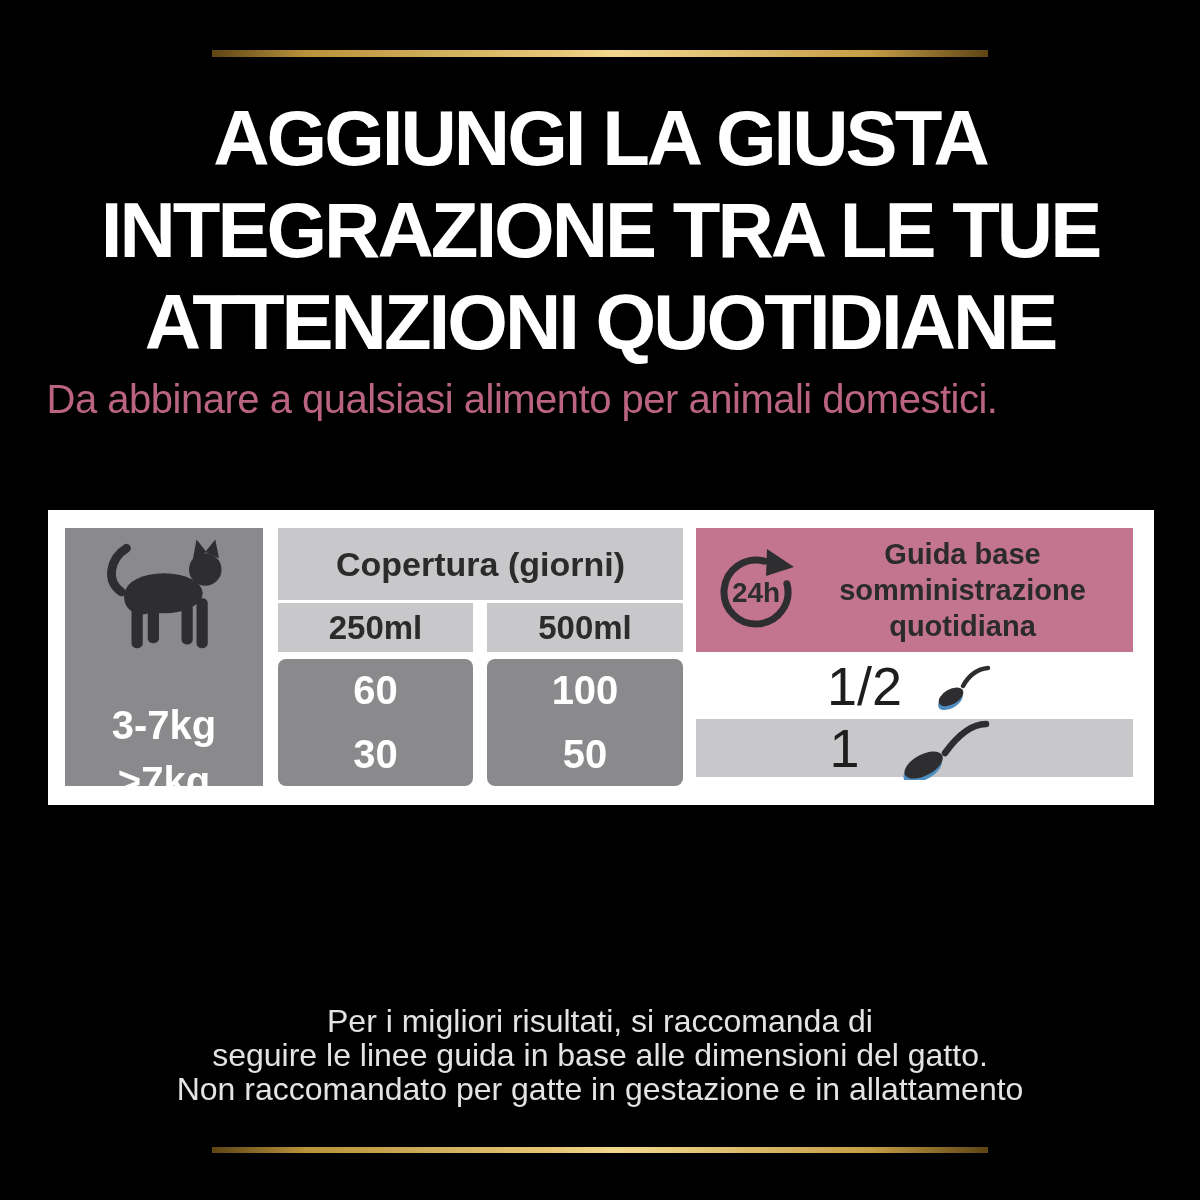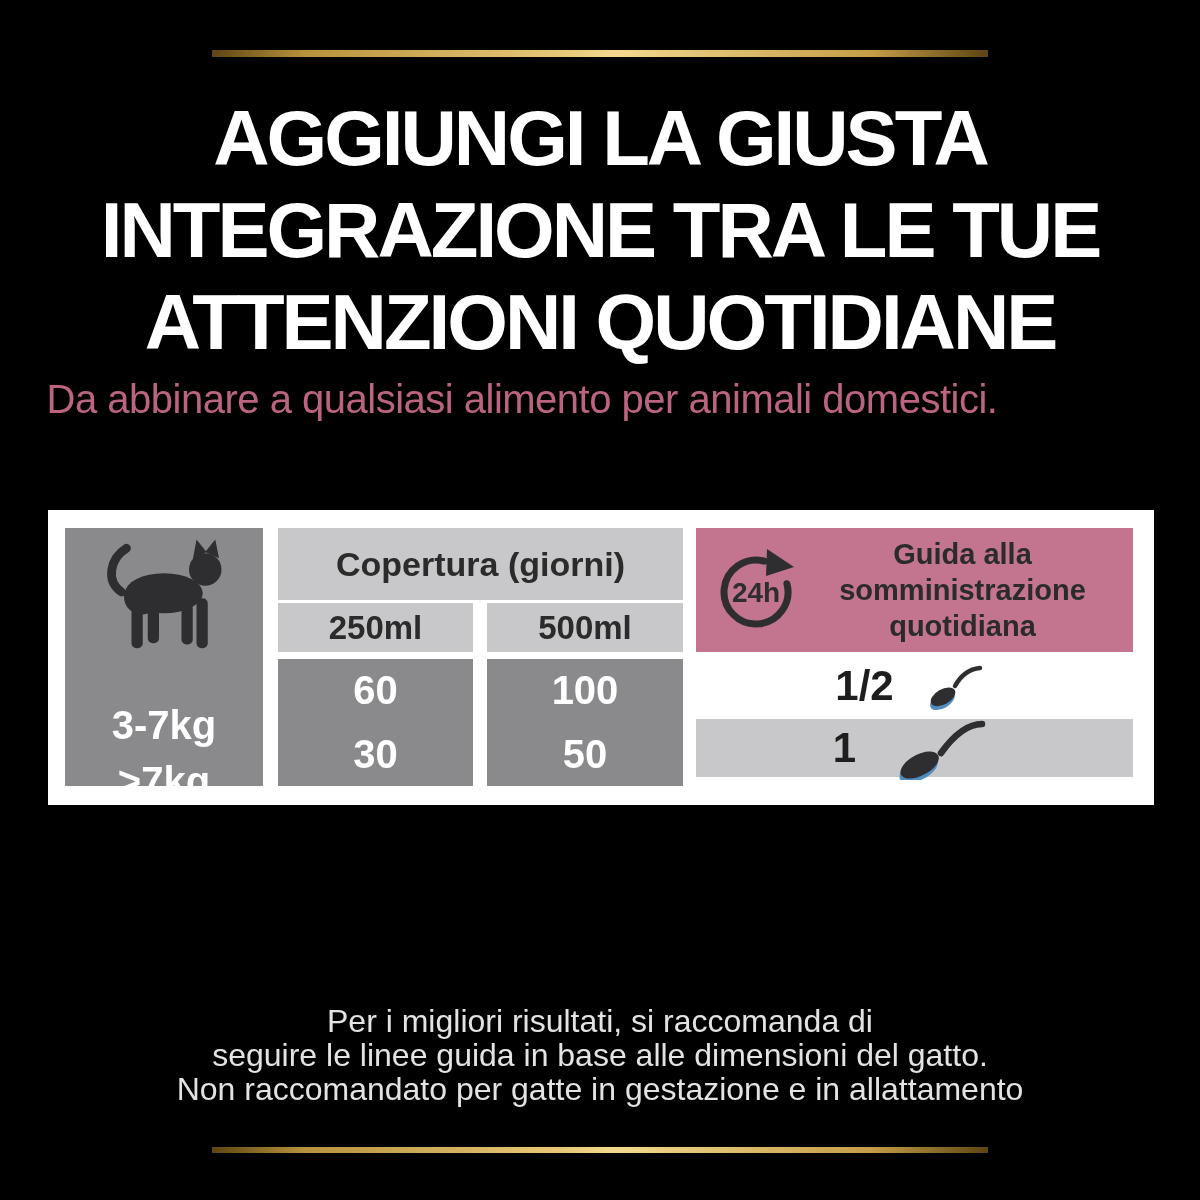--- a/index.html
+++ b/index.html
@@ -38,21 +38,21 @@
   .hdr-box{
     position:absolute;background:#c8c8ca;color:#2b2b2b;font-weight:700;
     display:flex;align-items:center;justify-content:center;
   }
   .coverage-header{left:230px;top:18px;width:405px;height:72px;font-size:34px;}
   .col-head{top:93px;height:49px;font-size:33px;}
   .col-250{left:230px;width:195px;}
   .col-500{left:439px;width:196px;}
   .data-box{
     position:absolute;top:149px;width:195px;height:127px;background:#8a8a8d;
-    display:flex;flex-direction:column;
+    display:flex;flex-direction:column;border-radius:8px;
   }
   .data-box .val{
     flex:1;display:flex;align-items:center;justify-content:center;
     color:#ffffff;font-weight:700;font-size:40px;
   }
   .data-250{left:230px;}
   .data-500{left:439px;width:196px;}
   .guide-header{
     position:absolute;left:648px;top:18px;width:437px;height:124px;background:#c3748f;
     display:flex;align-items:center;
@@ -61,21 +61,21 @@
   .guide-header .guide-text{
     flex:1;text-align:center;color:#2b2b2b;font-weight:700;font-size:29px;line-height:36px;
     padding-right:10px;
   }
   .dose-row{
     position:absolute;left:648px;width:437px;display:flex;align-items:center;justify-content:center;
   }
   .dose-row.r1{top:142px;height:67px;background:#ffffff;}
   .dose-row.r2{top:209px;height:58px;background:#c8c8ca;}
   .dose-row .amount{
-    color:#1e1e1e;font-weight:700;font-size:42px;transform:translateX(-18px);
+    color:#1e1e1e;font-weight:400;font-size:54px;transform:translateX(-18px);
   }
   .dose-row .spoon-wrap{transform:translateX(10px);display:flex;align-items:center;}
   .footer-text{
     position:absolute;top:1004px;left:0;width:1200px;text-align:center;
     color:#e3e3e3;font-weight:400;font-size:32px;line-height:34px;
   }
   .dark{fill:#2e2e30;}
   .dark-stroke{stroke:#2e2e30;fill:none;stroke-linecap:round;}
 </style>
 </head>
@@ -128,21 +128,21 @@
 
     <div class="guide-header">
       <div class="icon-wrap">
         <svg width="92" height="92" viewBox="0 0 92 92">
           <path class="dark-stroke" d="M 54.3 19.1 A 32 32 0 1 0 76.9 41.7" stroke-width="7"></path>
           <polygon class="dark" points="57,7 84,25 56,34"></polygon>
           <text x="46" y="60" text-anchor="middle" font-size="28" font-weight="bold" fill="#2e2e30">24h</text>
         </svg>
       </div>
       <div class="guide-text">
-        <div>Guida alla</div>
+        <div>Guida base</div>
         <div>somministrazione</div>
         <div>quotidiana</div>
       </div>
     </div>
 
     <div class="dose-row r1">
       <span class="amount">1/2</span>
       <span class="spoon-wrap">
         <svg width="64" height="52" viewBox="0 0 64 52">
           <path class="dark-stroke" d="M58 8 C 47 9, 39 15, 33 26" stroke-width="4.5"></path>

